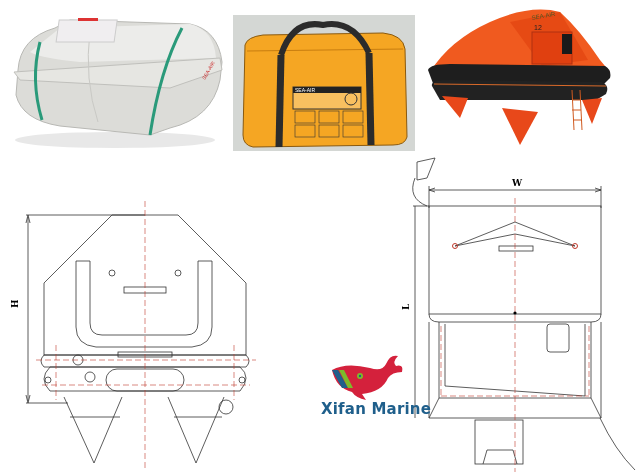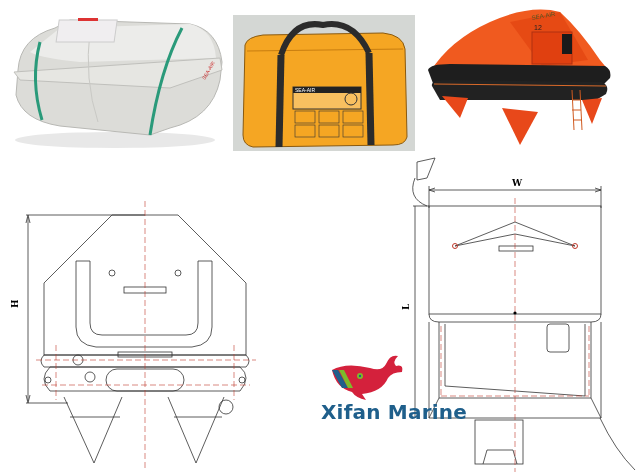--- a/index.html
+++ b/index.html
@@ -1,20 +1,20 @@
 <!DOCTYPE html>
 <html><head>
 <meta charset="utf-8">
 <style>
   html,body{margin:0;padding:0;background:#fff;}
   body{width:640px;height:476px;position:relative;overflow:hidden;font-family:"Liberation Sans",sans-serif;}
   .abs{position:absolute;}
   .photo{position:absolute;overflow:hidden;}
   svg{display:block;}
-  .logo-text{position:absolute;left:321px;top:400px;font-family:"DejaVu Sans",sans-serif;font-weight:bold;font-size:20px;color:#1f5f8b;letter-spacing:0.2px;white-space:nowrap;}
+  .logo-text{position:absolute;left:321px;top:400px;font-family:"DejaVu Sans",sans-serif;font-weight:bold;font-size:15px;color:#1f5f8b;letter-spacing:0.2px;white-space:nowrap;}
   .dimlabel{font-family:"DejaVu Serif",serif;font-weight:bold;font-size:9px;fill:#000;}
 </style>
 </head>
 <body>
 
 <div class="photo" style="left:0;top:0;width:230px;height:158px;">
   <svg width="230" height="158" viewBox="0 0 230 158">
     <rect width="230" height="158" fill="#ffffff"></rect>
     <ellipse cx="115" cy="140" rx="100" ry="8" fill="#e8e8e8"></ellipse>
     <path d="M18,70 Q20,38 55,28 L70,20 L190,24 Q218,30 222,62 L220,80 Q212,118 170,128 L150,135 L60,126 Q22,120 16,95 Z" fill="#dcdcd8" stroke="#b8b8b4"></path>

